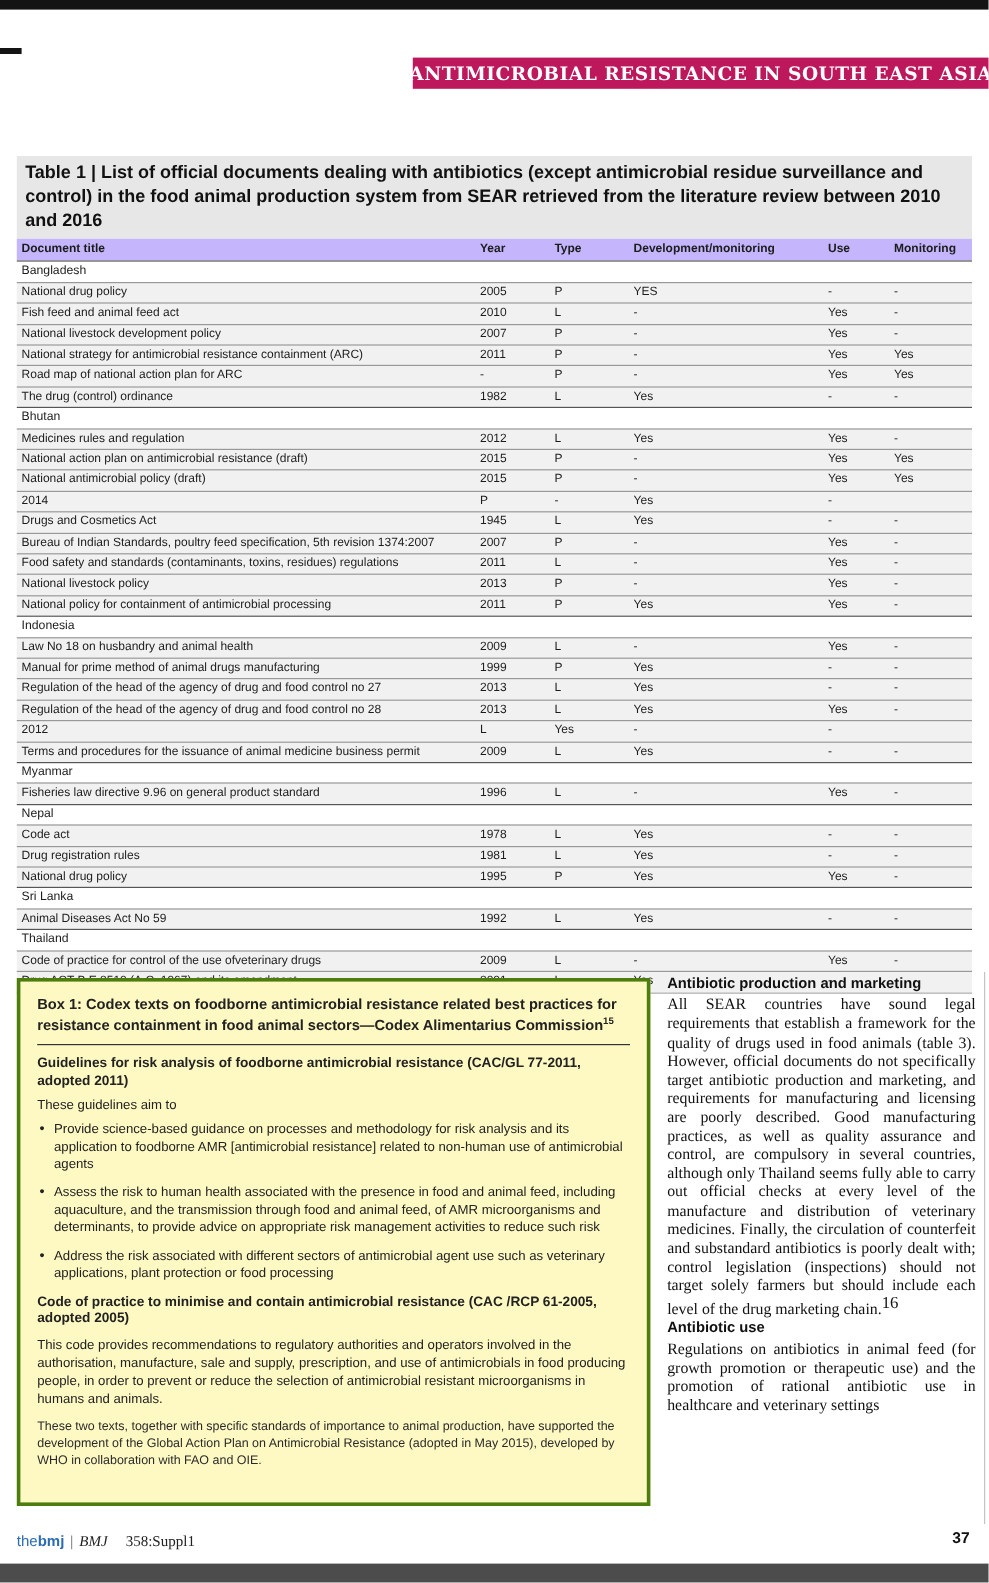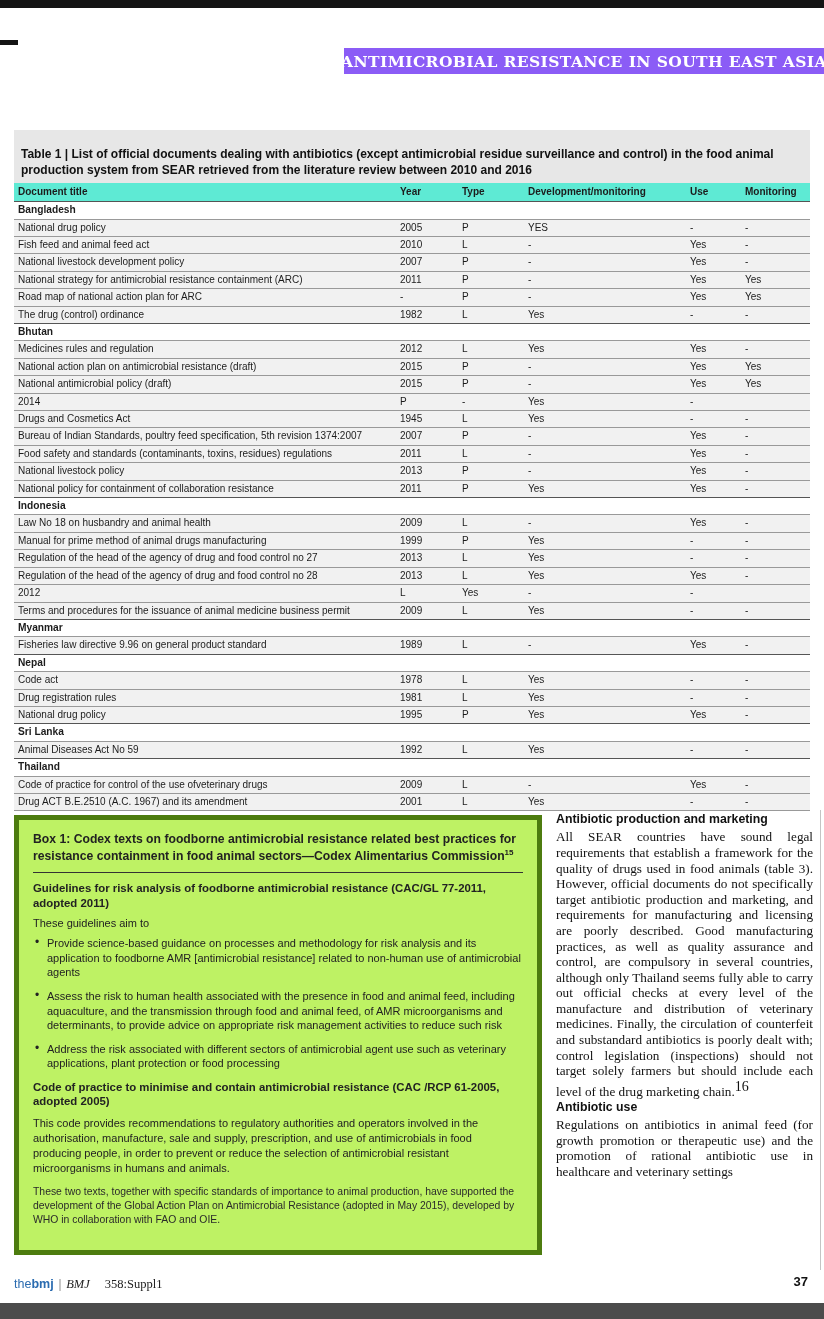--- a/index.html
+++ b/index.html
@@ -8,45 +8,45 @@
     position:relative; width:824px; height:1319px; margin:0 auto;
     background:#fff; overflow:hidden;
     font-family:"Liberation Sans", sans-serif; color:#1c1c1c;
   }
   
   .topbar   { position:absolute; left:0; top:0; width:824px; height:8px; background:#141414; }
   .edgemark { position:absolute; left:0; top:40px; width:18px; height:5px; background:#141414; }
   .bottombar{ position:absolute; left:0; top:1303px; width:824px; height:16px; background:#4c4c4c; }
   .banner {
     position:absolute; left:344px; top:48px; width:480px; height:26px;
-    background:#8b5cf6; color:#fff; display:flex; align-items:center; justify-content:center;
+    background:#be185d; color:#fff; display:flex; align-items:center; justify-content:center;
     font-family:"DejaVu Serif","Liberation Serif",serif; font-weight:bold;
     font-size:15.5px; letter-spacing:0.4px; white-space:nowrap;
   }
   
   .table-wrap { position:absolute; left:14px; top:130px; width:796px; }
   .caption {
-    background:#e7e7e7; font-weight:bold; font-size:12px; line-height:1.34;
-    padding:16px 7px 5px 7px; color:#111;
+    background:#e7e7e7; font-weight:bold; font-size:15px; line-height:1.34;
+    padding:4px 7px 5px 7px; color:#111;
   }
   .thead, .trow.data { display:grid; grid-template-columns:386px 62px 66px 162px 55px 65px; }
   .thead {
-    background:#5eead4; font-weight:bold; font-size:10px; padding:3px 0 4px 0;
+    background:#c4b5fd; font-weight:bold; font-size:10px; padding:3px 0 4px 0;
   }
   .thead .tcell:first-child, .trow .tcell:first-child, .trow.country { padding-left:4px; }
   .tcell { white-space:nowrap; overflow:hidden; }
   .trow { padding:2px 0; font-size:10px; line-height:12.4px; }
   .trow.data { background:#f1f1f1; border-top:1px solid #999; }
-  .trow.country { background:#fff; border-top:1px solid #555; font-weight:bold; font-size:10.2px; }
+  .trow.country { background:#fff; border-top:1px solid #555; font-weight:normal; font-size:10.2px; }
   .tbody { border-bottom:1px solid #999; }
   .footnote { font-size:9.6px; color:#444; padding:4px 2px 0 2px; }
   
   .box {
     position:absolute; left:14px; top:815px; width:528px; min-height:440px;
-    background:#bef264; border:5px solid #4d7c0f; padding:12px 14px 12px 14px; color:#222;
+    background:#fef9c3; border:3px solid #4d7c0f; padding:12px 14px 12px 14px; color:#222;
   }
   .box-title {
     font-weight:bold; font-size:12.2px; line-height:1.3; color:#222;
     border-bottom:1px solid #333; padding-bottom:7px; margin-bottom:8px;
   }
   .box-title sup { font-size:8px; }
   .box-sub { font-weight:bold; font-size:11.4px; line-height:1.3; margin:7px 0 7px 0; }
   .box-intro { font-size:11px; margin-bottom:7px; }
   .box-bullets { list-style:none; margin:4px 0 8px 0; }
   .box-bullets li {
@@ -206,21 +206,21 @@
         </div>
         <div class="trow data">
           <div class="tcell">National livestock policy</div>
           <div class="tcell">2013</div>
           <div class="tcell">P</div>
           <div class="tcell">-</div>
           <div class="tcell">Yes</div>
           <div class="tcell">-</div>
         </div>
         <div class="trow data">
-          <div class="tcell">National policy for containment of collaboration resistance</div>
+          <div class="tcell">National policy for containment of antimicrobial processing</div>
           <div class="tcell">2011</div>
           <div class="tcell">P</div>
           <div class="tcell">Yes</div>
           <div class="tcell">Yes</div>
           <div class="tcell">-</div>
         </div>
         <div class="trow country">Indonesia</div>
         <div class="trow data">
           <div class="tcell">Law No 18 on husbandry and animal health</div>
           <div class="tcell">2009</div>
@@ -264,21 +264,21 @@
           <div class="tcell">Terms and procedures for the issuance of animal medicine business permit</div>
           <div class="tcell">2009</div>
           <div class="tcell">L</div>
           <div class="tcell">Yes</div>
           <div class="tcell">-</div>
           <div class="tcell">-</div>
         </div>
         <div class="trow country">Myanmar</div>
         <div class="trow data">
           <div class="tcell">Fisheries law directive 9.96 on general product standard</div>
-          <div class="tcell">1989</div>
+          <div class="tcell">1996</div>
           <div class="tcell">L</div>
           <div class="tcell">-</div>
           <div class="tcell">Yes</div>
           <div class="tcell">-</div>
         </div>
         <div class="trow country">Nepal</div>
         <div class="trow data">
           <div class="tcell">Code act</div>
           <div class="tcell">1978</div>
           <div class="tcell">L</div>

